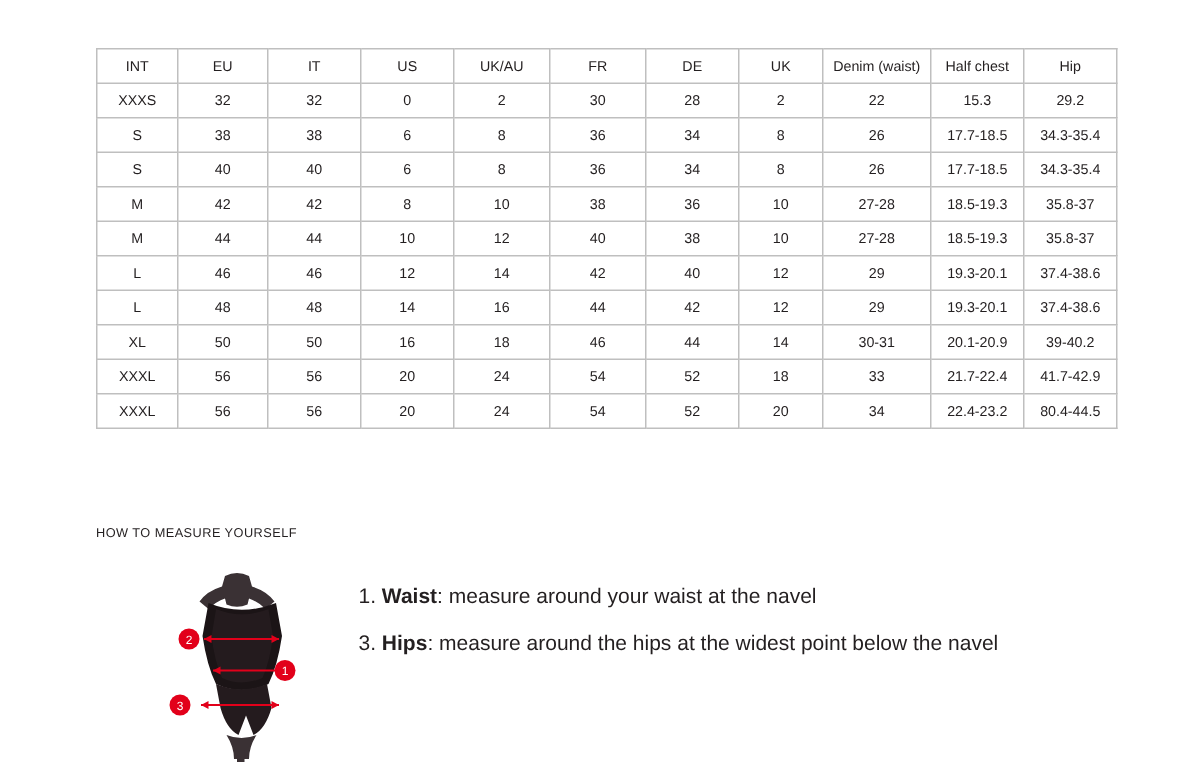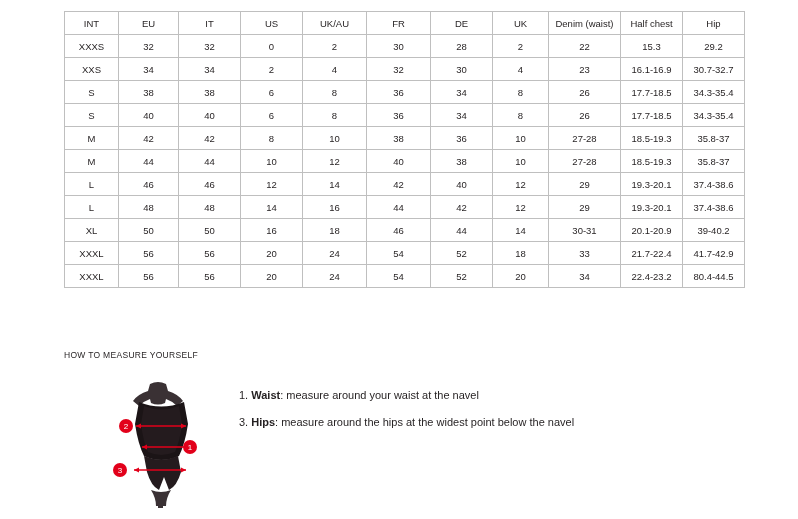--- a/index.html
+++ b/index.html
@@ -17,21 +17,21 @@
   .page {
     position: relative;
     width: 798px;
     height: 519px;
   }
 
   
   .table-wrap {
     position: absolute;
     left: 64px;
-    top: 11px;
+    top: 32px;
     width: 670px;
   }
   table.size-table {
     border-collapse: collapse;
     width: 100%;
     table-layout: fixed;
   }
   table.size-table th,
   table.size-table td {
     border: 1px solid #bfbfbf;
@@ -85,21 +85,21 @@
     width: 135px;
     height: 130px;
   }
   .steps {
     position: absolute;
     left: 175px;
     top: 8px;
     width: 470px;
   }
   .step {
-    font-size: 11px;
+    font-size: 14px;
     line-height: 1.3;
     color: #231f20;
     margin-bottom: 13px;
     white-space: nowrap;
   }
   .step b { font-weight: bold; }
   .step .num { font-weight: normal; }
 
   .figure svg { display: block; }
 </style>
@@ -146,33 +146,20 @@
           <td>0</td>
           <td>2</td>
           <td>30</td>
           <td>28</td>
           <td>2</td>
           <td>22</td>
           <td>15.3</td>
           <td>29.2</td>
         </tr>
         <tr>
-          <td>XXS</td>
-          <td>34</td>
-          <td>34</td>
-          <td>2</td>
-          <td>4</td>
-          <td>32</td>
-          <td>30</td>
-          <td>4</td>
-          <td>23</td>
-          <td>16.1-16.9</td>
-          <td>30.7-32.7</td>
-        </tr>
-        <tr>
           <td>S</td>
           <td>38</td>
           <td>38</td>
           <td>6</td>
           <td>8</td>
           <td>36</td>
           <td>34</td>
           <td>8</td>
           <td>26</td>
           <td>17.7-18.5</td>

